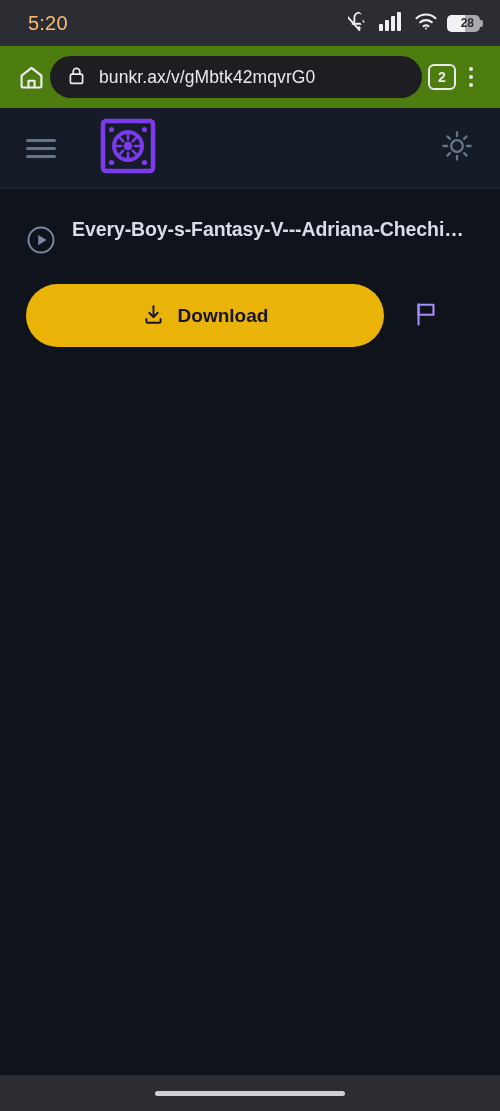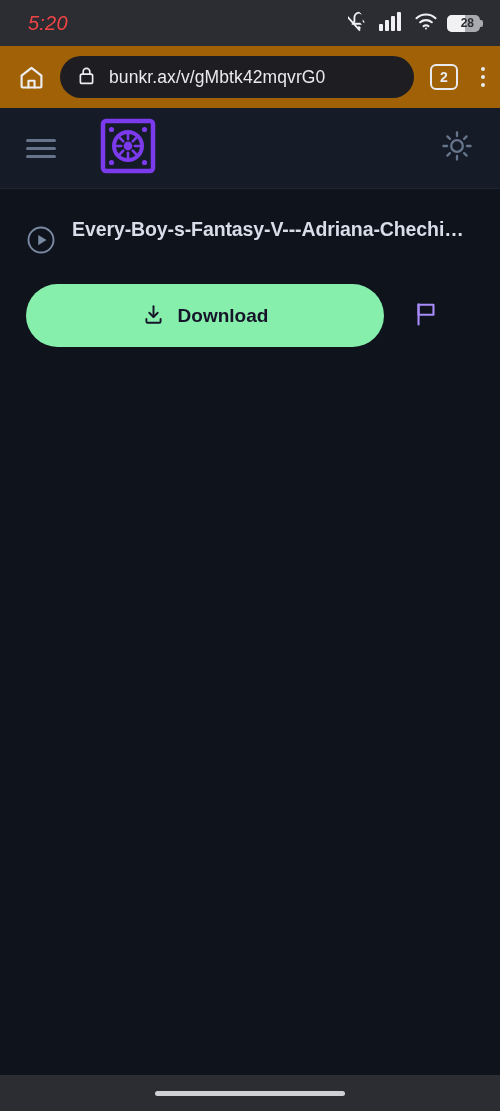--- a/index.html
+++ b/index.html
@@ -9,21 +9,21 @@
     font-family:"Liberation Sans", sans-serif;
     overflow:hidden;
   }
 
   
   .status-bar{
     height:46px; background:#2c2c33;
     display:flex; align-items:center; justify-content:space-between;
     padding:0 20px 0 28px;
   }
-  .status-clock{ color:#ef4444; font-size:20px; letter-spacing:.2px;font-style:italic; }
+  .status-clock{ color:#fdba74; font-size:20px; letter-spacing:.2px; }
   .status-icons{ display:flex; align-items:center; gap:9px; }
   .battery{
     position:relative; display:flex; align-items:center;
     background:#a9a9b0; border-radius:5px;
     height:17px; min-width:33px; padding:0 5px 0 3px;
     justify-content:flex-end;
   }
   .battery::after{
     content:""; position:absolute; right:-3px; top:5px;
     width:3px; height:7px; background:#a9a9b0;
@@ -33,22 +33,22 @@
     position:absolute; left:0; top:0; bottom:0; width:56%;
     background:#f1f1f4; border-radius:5px 0 0 5px;
   }
   .battery-text{
     position:relative; color:#2c2c33; font-size:12px; font-weight:bold;
     z-index:2; padding-right:1px;
   }
 
   
   .browser-bar{
-    height:62px; background:#a16207;
-    display:flex; align-items:center; padding:0 2px 0 12px; gap:10px;
+    height:62px; background:#4d7c0f;
+    display:flex; align-items:center; padding:0 14px 0 12px; 
   }
   .home-btn{ width:38px; height:38px; display:flex; align-items:center; justify-content:center; }
   .url-pill{
     flex:1; height:42px; background:#1d1d22; border-radius:21px;
     display:flex; align-items:center; gap:12px; padding:0 16px;
     overflow:hidden;
   }
   .url-text{
     color:#e9e9ee; font-size:17.5px; white-space:nowrap; overflow:hidden;
     text-overflow:ellipsis; letter-spacing:.1px;
@@ -82,21 +82,21 @@
   .file-meta-col{ flex:1; min-width:0; }
   .file-title{
     color:#d8dee9; font-size:19.5px; font-weight:bold; letter-spacing:-.1px;
     white-space:nowrap; overflow:hidden; text-overflow:ellipsis;
     line-height:1.25;
   }
   .file-sub{ color:#71809a; font-size:15px; margin-top:7px; }
 
   .action-row{ display:flex; align-items:center; margin-top:25px; gap:14px; }
   .download-btn{
-    flex:1; max-width:358px; height:63px; background:#86efac;
+    flex:1; max-width:358px; height:63px; background:#eab308;
     border:none; border-radius:32px; cursor:pointer;
     display:flex; align-items:center; justify-content:center; gap:13px;
   }
   .download-label{ color:#161428; font-size:19px; font-weight:bold; }
   .flag-btn{
     width:56px; height:56px; display:flex; align-items:center;
     justify-content:center; background:none; border:none; cursor:pointer;
   }
 
   

